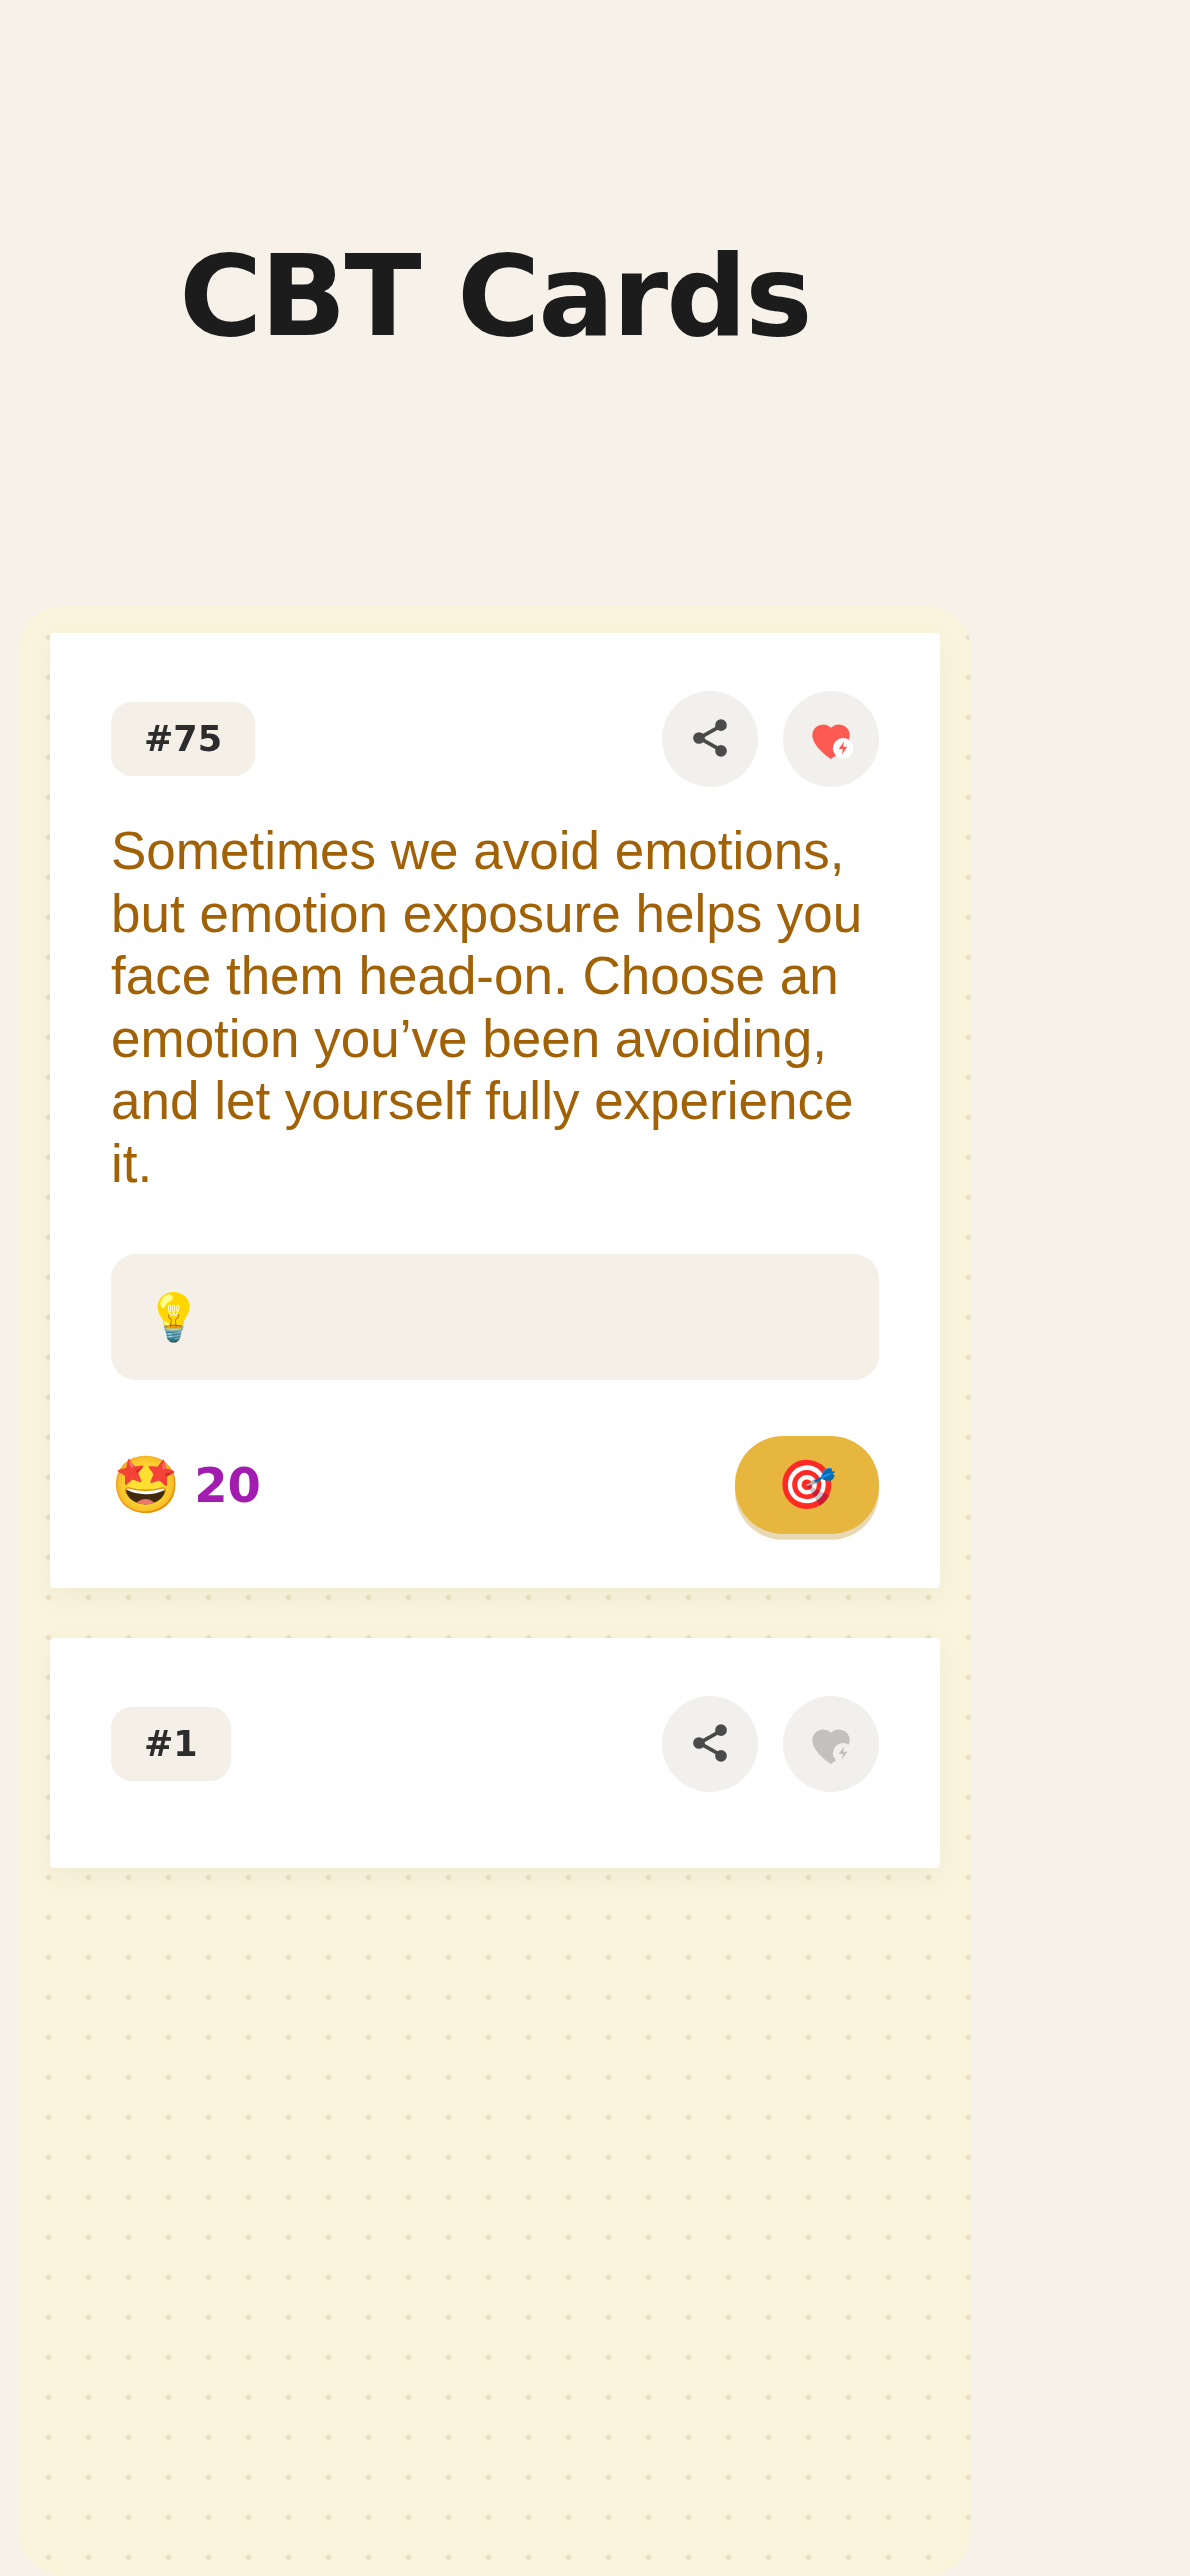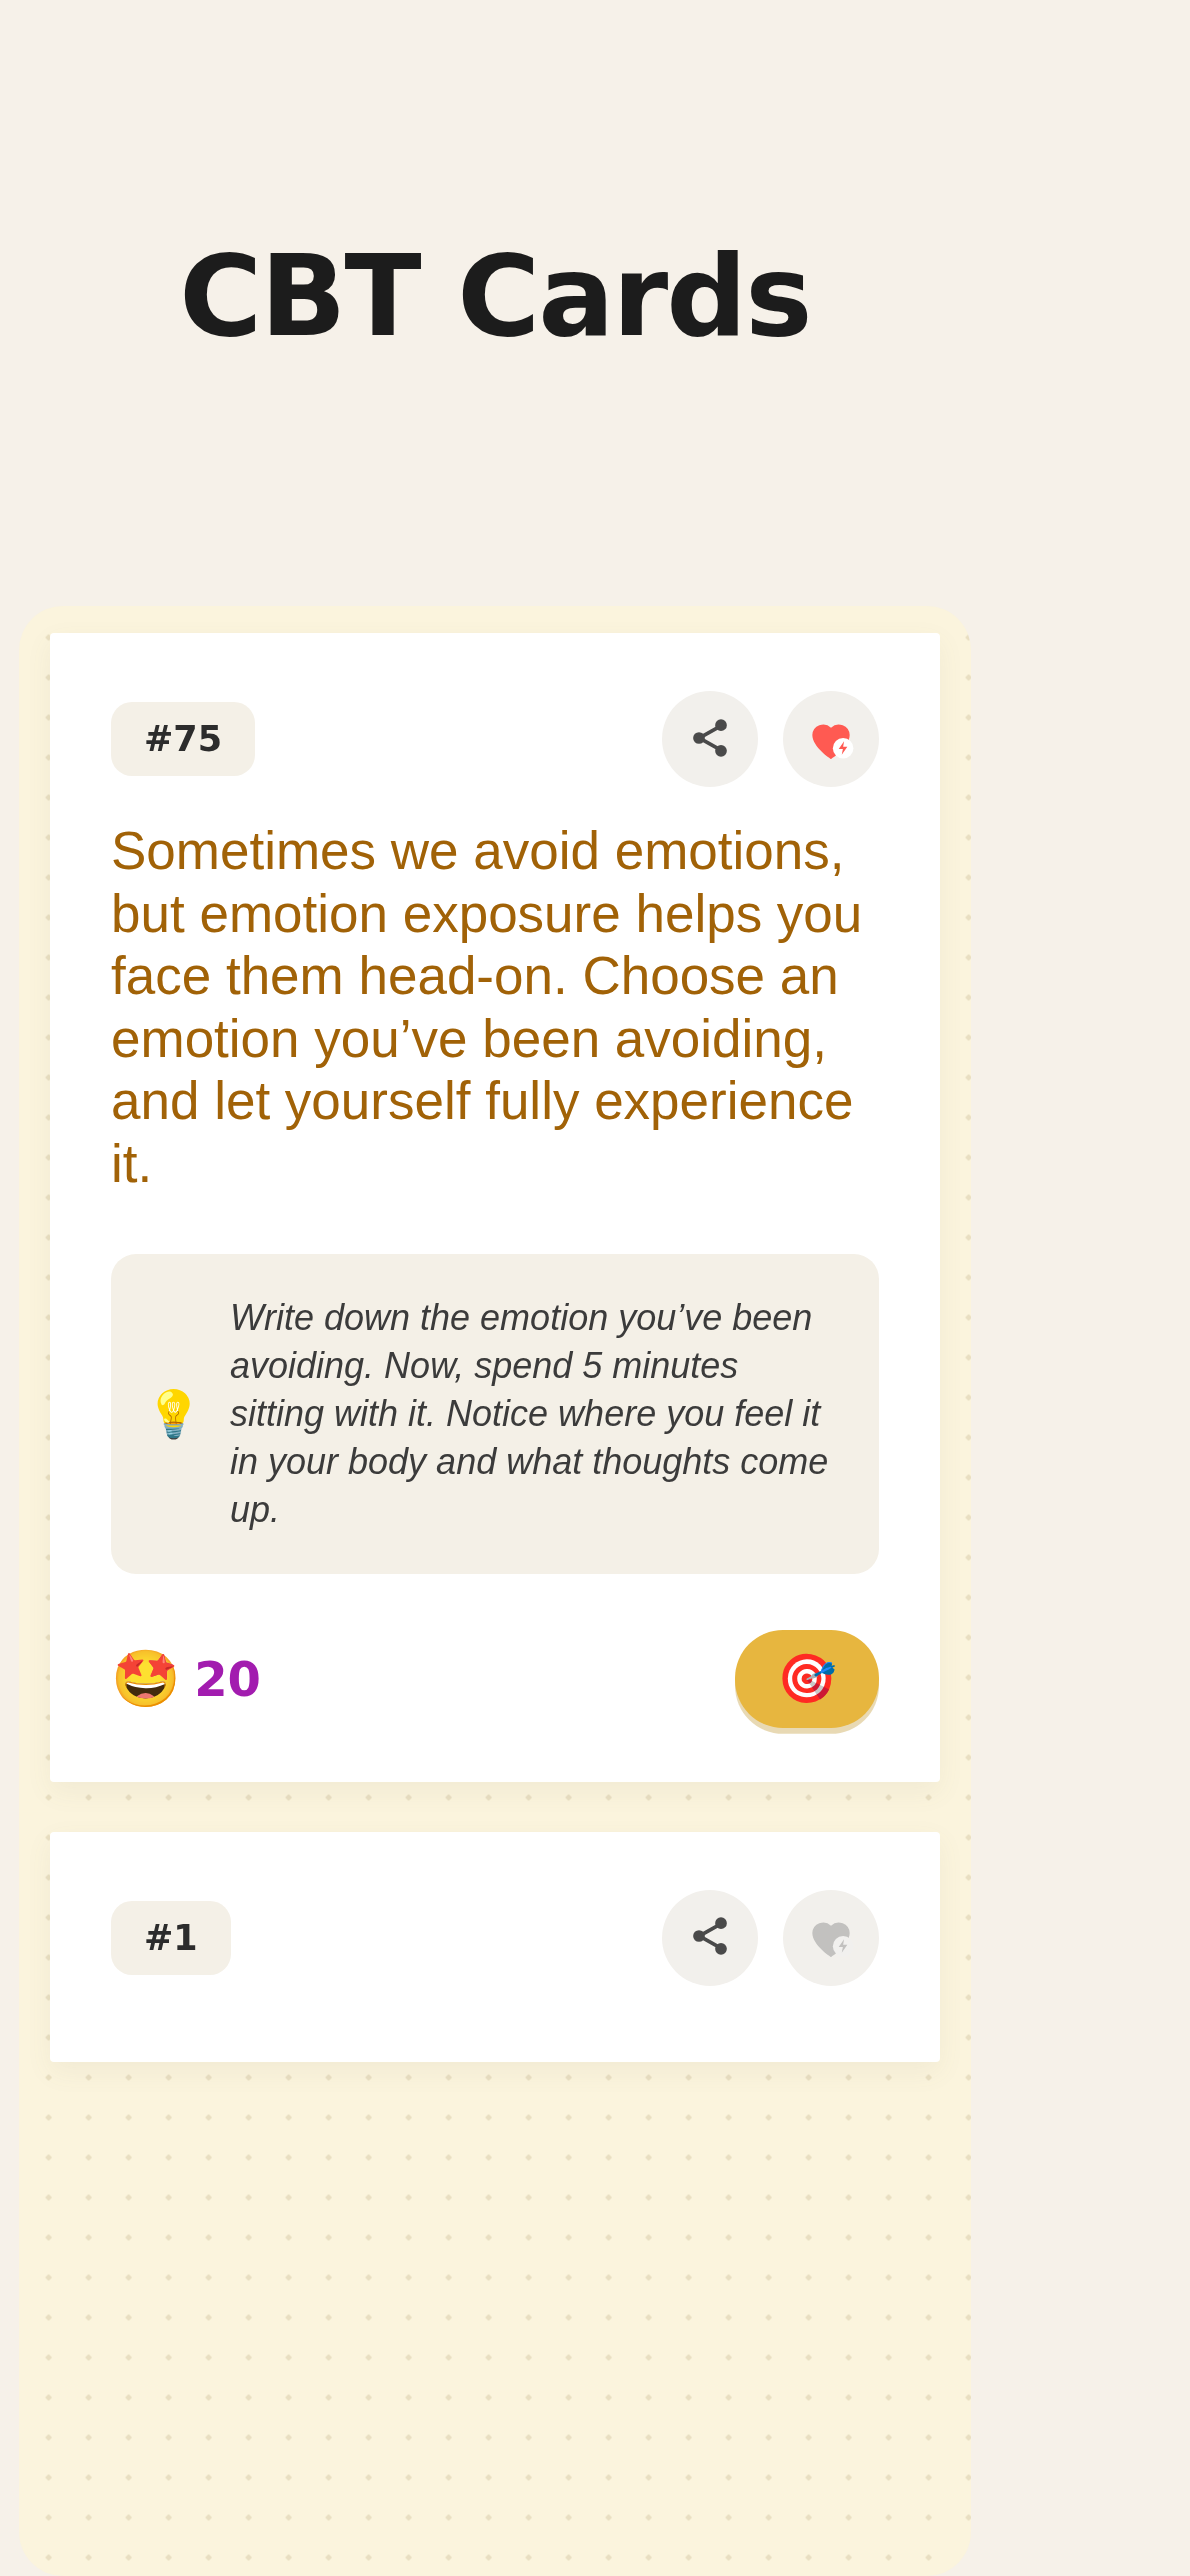--- a/index.html
+++ b/index.html
@@ -217,21 +217,20 @@
               </svg>
             </span>
           </button>
         </div>
       </div>
 
       <div class="card-body">Sometimes we avoid emotions, but emotion exposure helps you face them head-on. Choose an emotion you’ve been avoiding, and let yourself fully experience it.</div>
 
       <div class="tip-box">
         <div class="tip-icon">💡</div>
-        <div class="tip-text">Write down the emotion you’ve been avoiding. Now, spend 5 minutes sitting with it. Notice where you feel it in your body and what thoughts come up.</div>
       </div>
 
       <div class="card-footer">
         <div class="points">
           <span class="points-emoji">🤩</span>
           <span class="points-value">20</span>
         </div>
         <button class="checkin-btn">
           <span class="checkin-emoji">🎯</span>
         </button>

